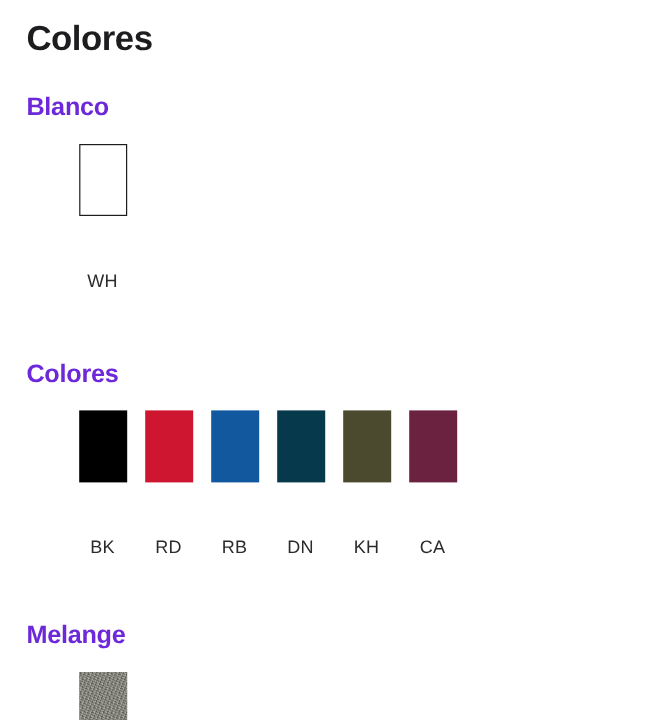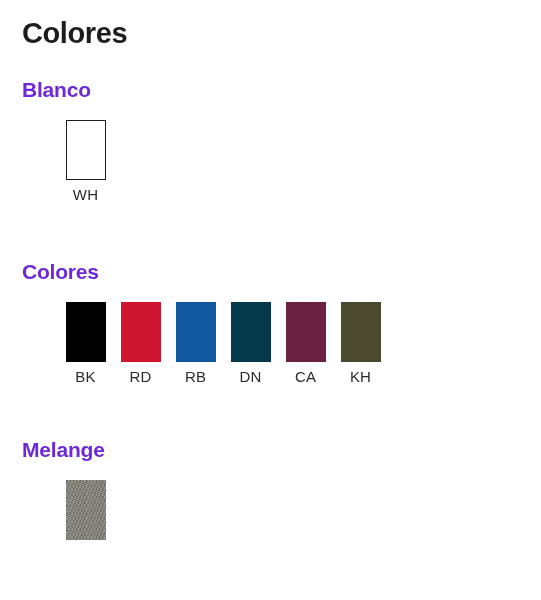--- a/index.html
+++ b/index.html
@@ -60,20 +60,21 @@
     padding-left: 36px;   
     margin-top: 18px;
     gap: 0;
   }
   .swatch-cell {
     width: 55px;          
     display: flex;
     flex-direction: column;
     align-items: center;
     margin-bottom: 14px;
+    gap: 40px;
   }
   .chip {
     width: 40px;
     height: 60px;
     display: block;
   }
   .chip.bordered {
     border: 1.5px solid #1d1d1f;
     box-sizing: border-box;
   }
@@ -134,27 +135,27 @@
         <span class="chip-label">RB</span>
       </div>
 
 
       <div class="swatch-cell">
         <span class="chip" id="chip-1-5" title="DN" style="background-color: rgb(5, 57, 75);"></span>
         <span class="chip-label">DN</span>
       </div>
 
       <div class="swatch-cell">
-        <span class="chip" id="chip-1-7" title="CA" style="background-color: rgb(107, 33, 64);"></span>
-        <span class="chip-label">CA</span>
+        <span class="chip" id="chip-1-6" title="KH" style="background-color: rgb(76, 74, 46);"></span>
+        <span class="chip-label">KH</span>
       </div>
 
       <div class="swatch-cell">
-        <span class="chip" id="chip-1-6" title="KH" style="background-color: rgb(76, 74, 46);"></span>
-        <span class="chip-label">KH</span>
+        <span class="chip" id="chip-1-7" title="CA" style="background-color: rgb(107, 33, 64);"></span>
+        <span class="chip-label">CA</span>
       </div>
 
 
     </div>
   </div>
 
   <div class="section sec-melange">
     <h2 class="section-title">Melange</h2>
     <div class="swatch-grid">
 

